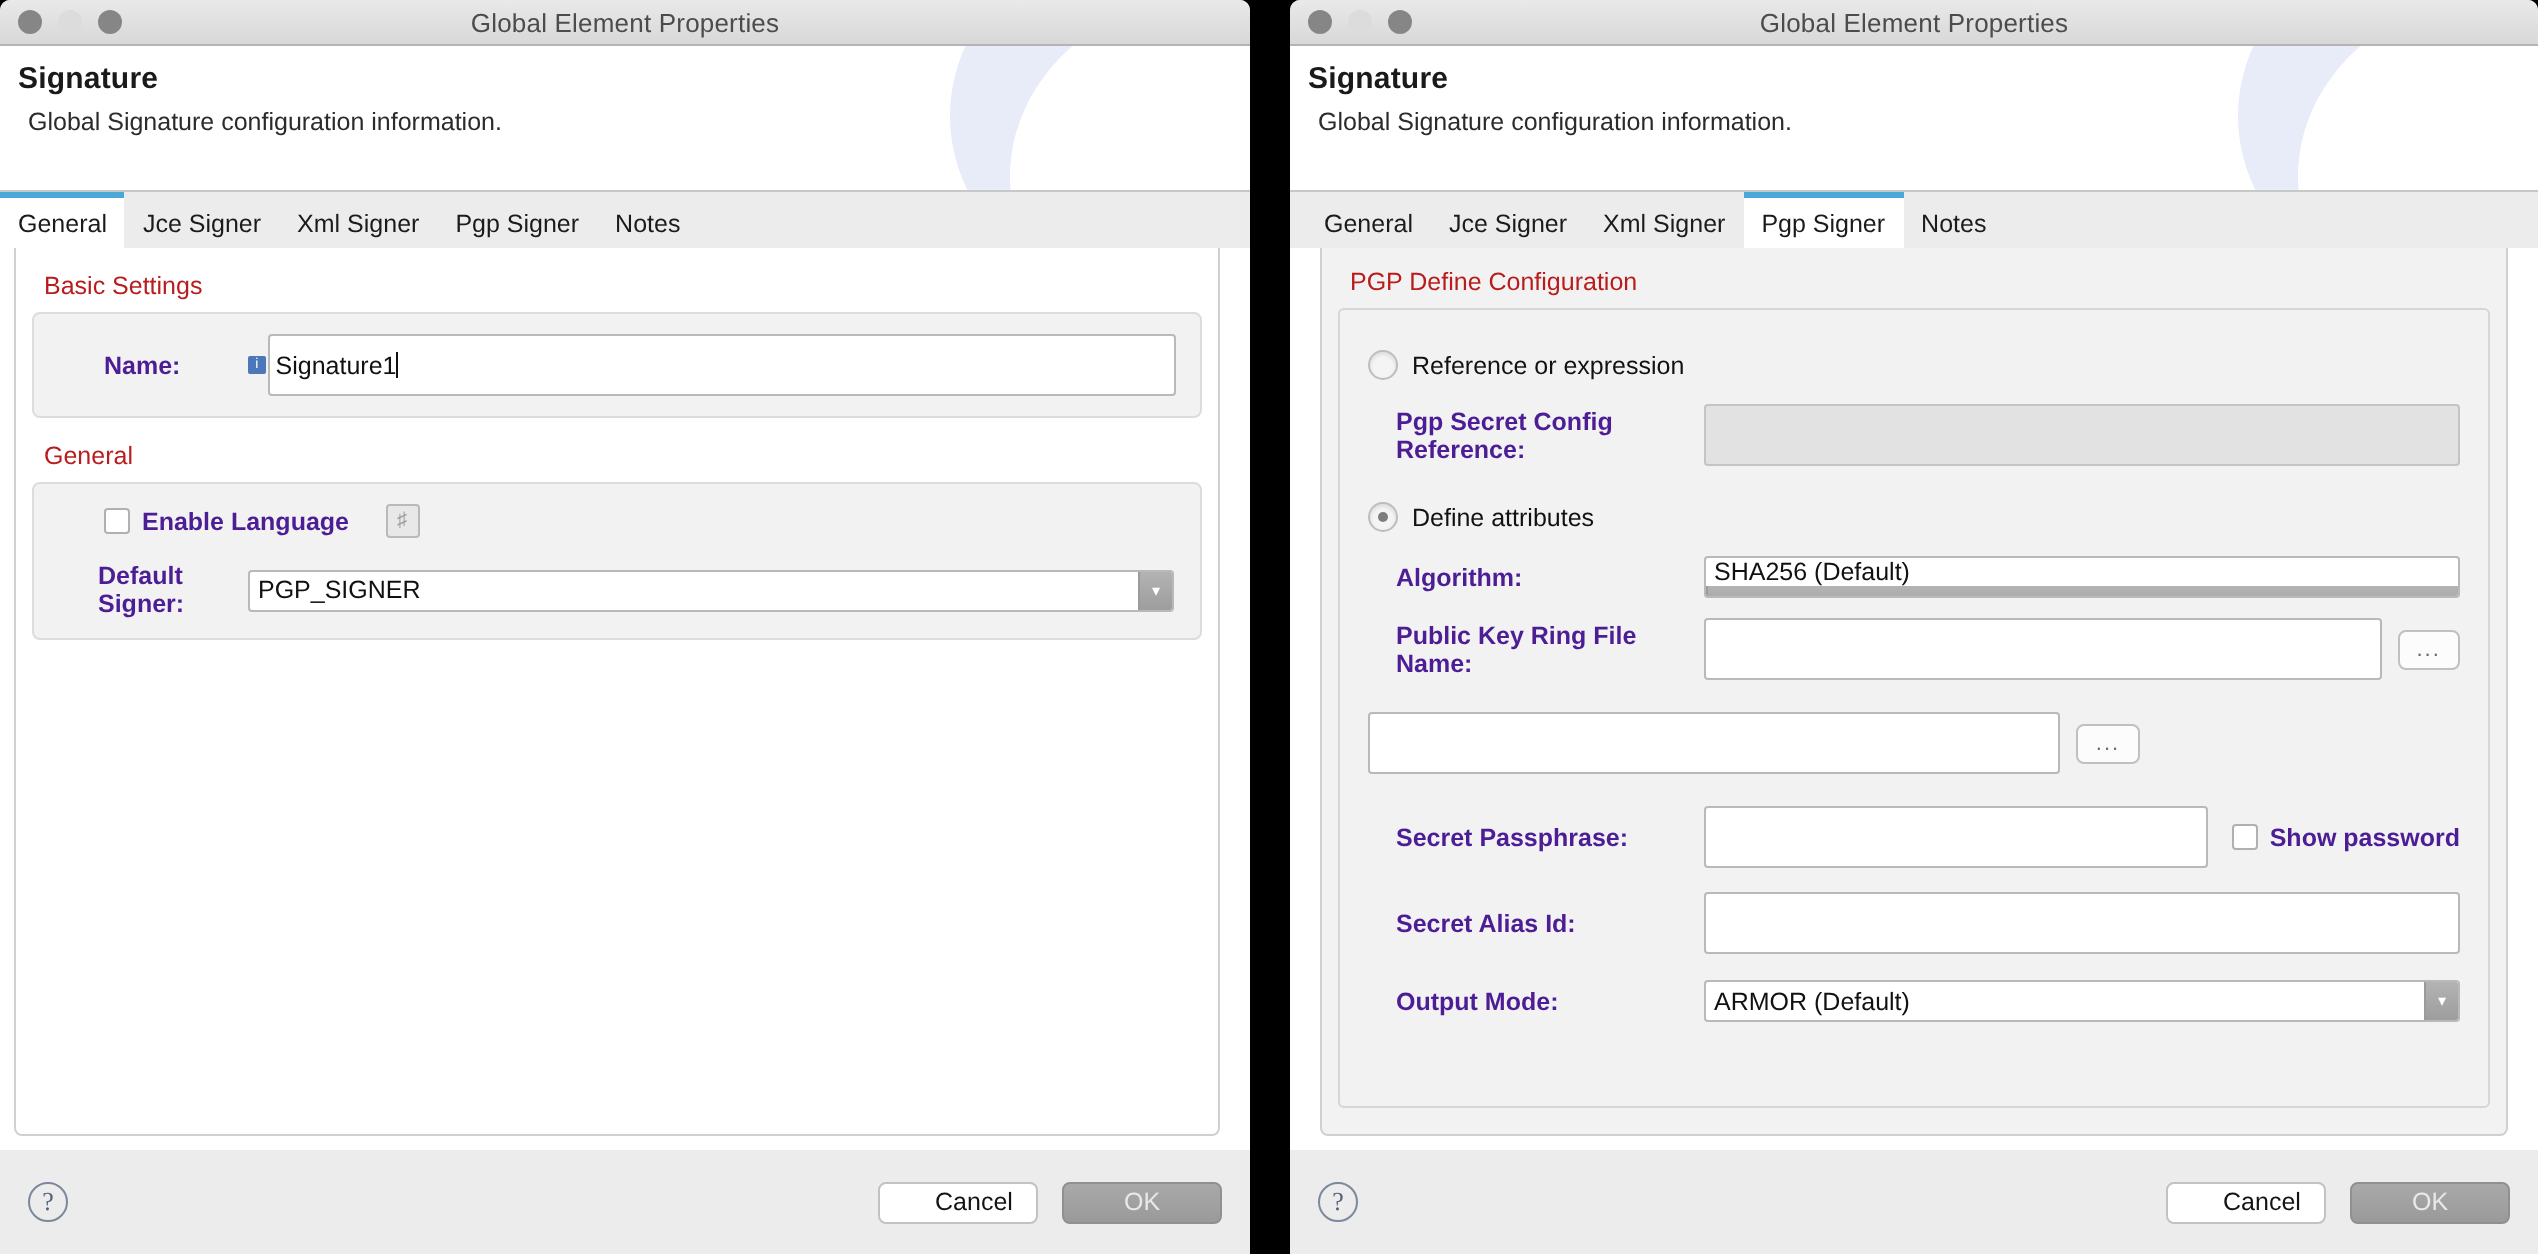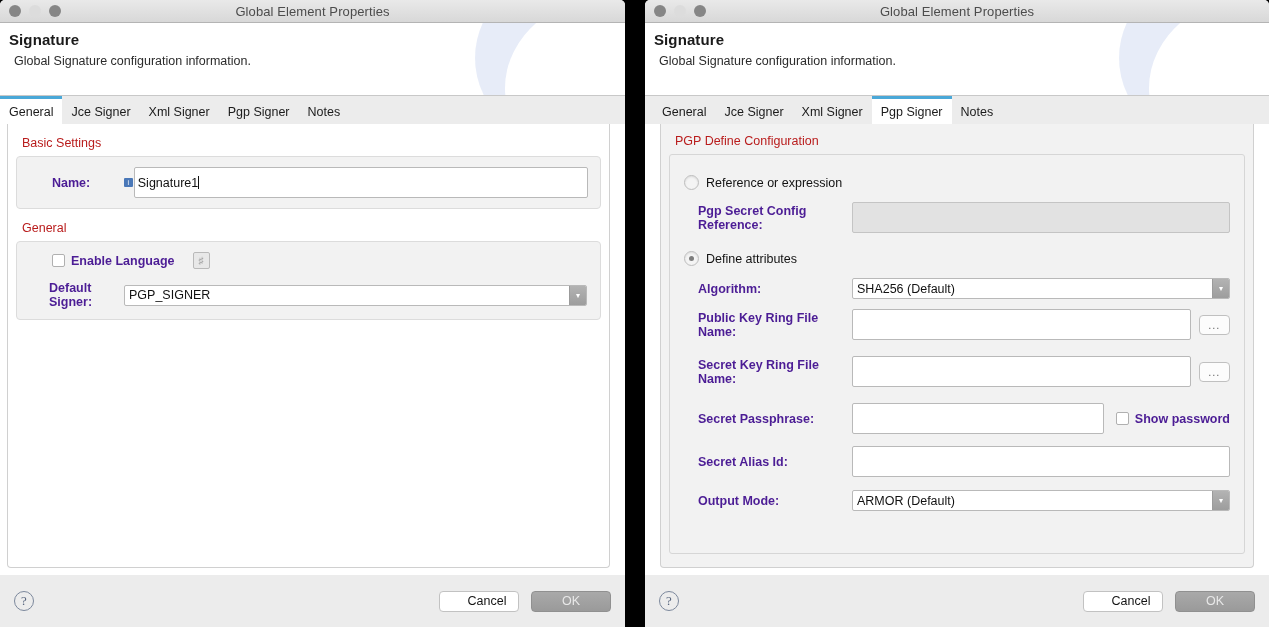--- a/index.html
+++ b/index.html
@@ -407,34 +407,33 @@
             <span class="tin disabled" style="width:390px;"></span>
           </div>
 
           <div class="row radio-row" style="margin-bottom:12px;">
             <span class="radio sel"></span>
             <span class="rlbl">Define attributes</span>
           </div>
 
           <div class="row" style="">
             <span class="lbl" style="width:168px; padding-left:14px;">Algorithm:</span>
-            <span class="combo" style="width:390px;">
+            <span class="combo" style="width:390px;flex-direction:column;">
               <span class="val">SHA256 (Default)</span>
               <span class="arrow">▾</span>
             </span>
           </div>
 
           <div class="row" style="margin-bottom:16px;">
             <span class="lbl" style="width:168px; padding-left:14px;">Public Key Ring File Name:</span>
             <span class="tin" style="width:346px;"></span>
             <span class="ellbtn">...</span>
           </div>
 
           <div class="row" style="margin-bottom:16px;">
-            <span class="lbl" style="width:168px; padding-left:14px;">Secret Key Ring File Name:</span>
             <span class="tin" style="width:346px;"></span>
             <span class="ellbtn">...</span>
           </div>
 
           <div class="row" style="margin-bottom:12px;">
             <span class="lbl" style="width:168px; padding-left:14px;">Secret Passphrase:</span>
             <span class="tin" style="width:273px;"></span>
             <span class="cbx" style="margin-left:12px;"></span>
             <span class="lbl" style="margin-left:6px;">Show password</span>
           </div>

